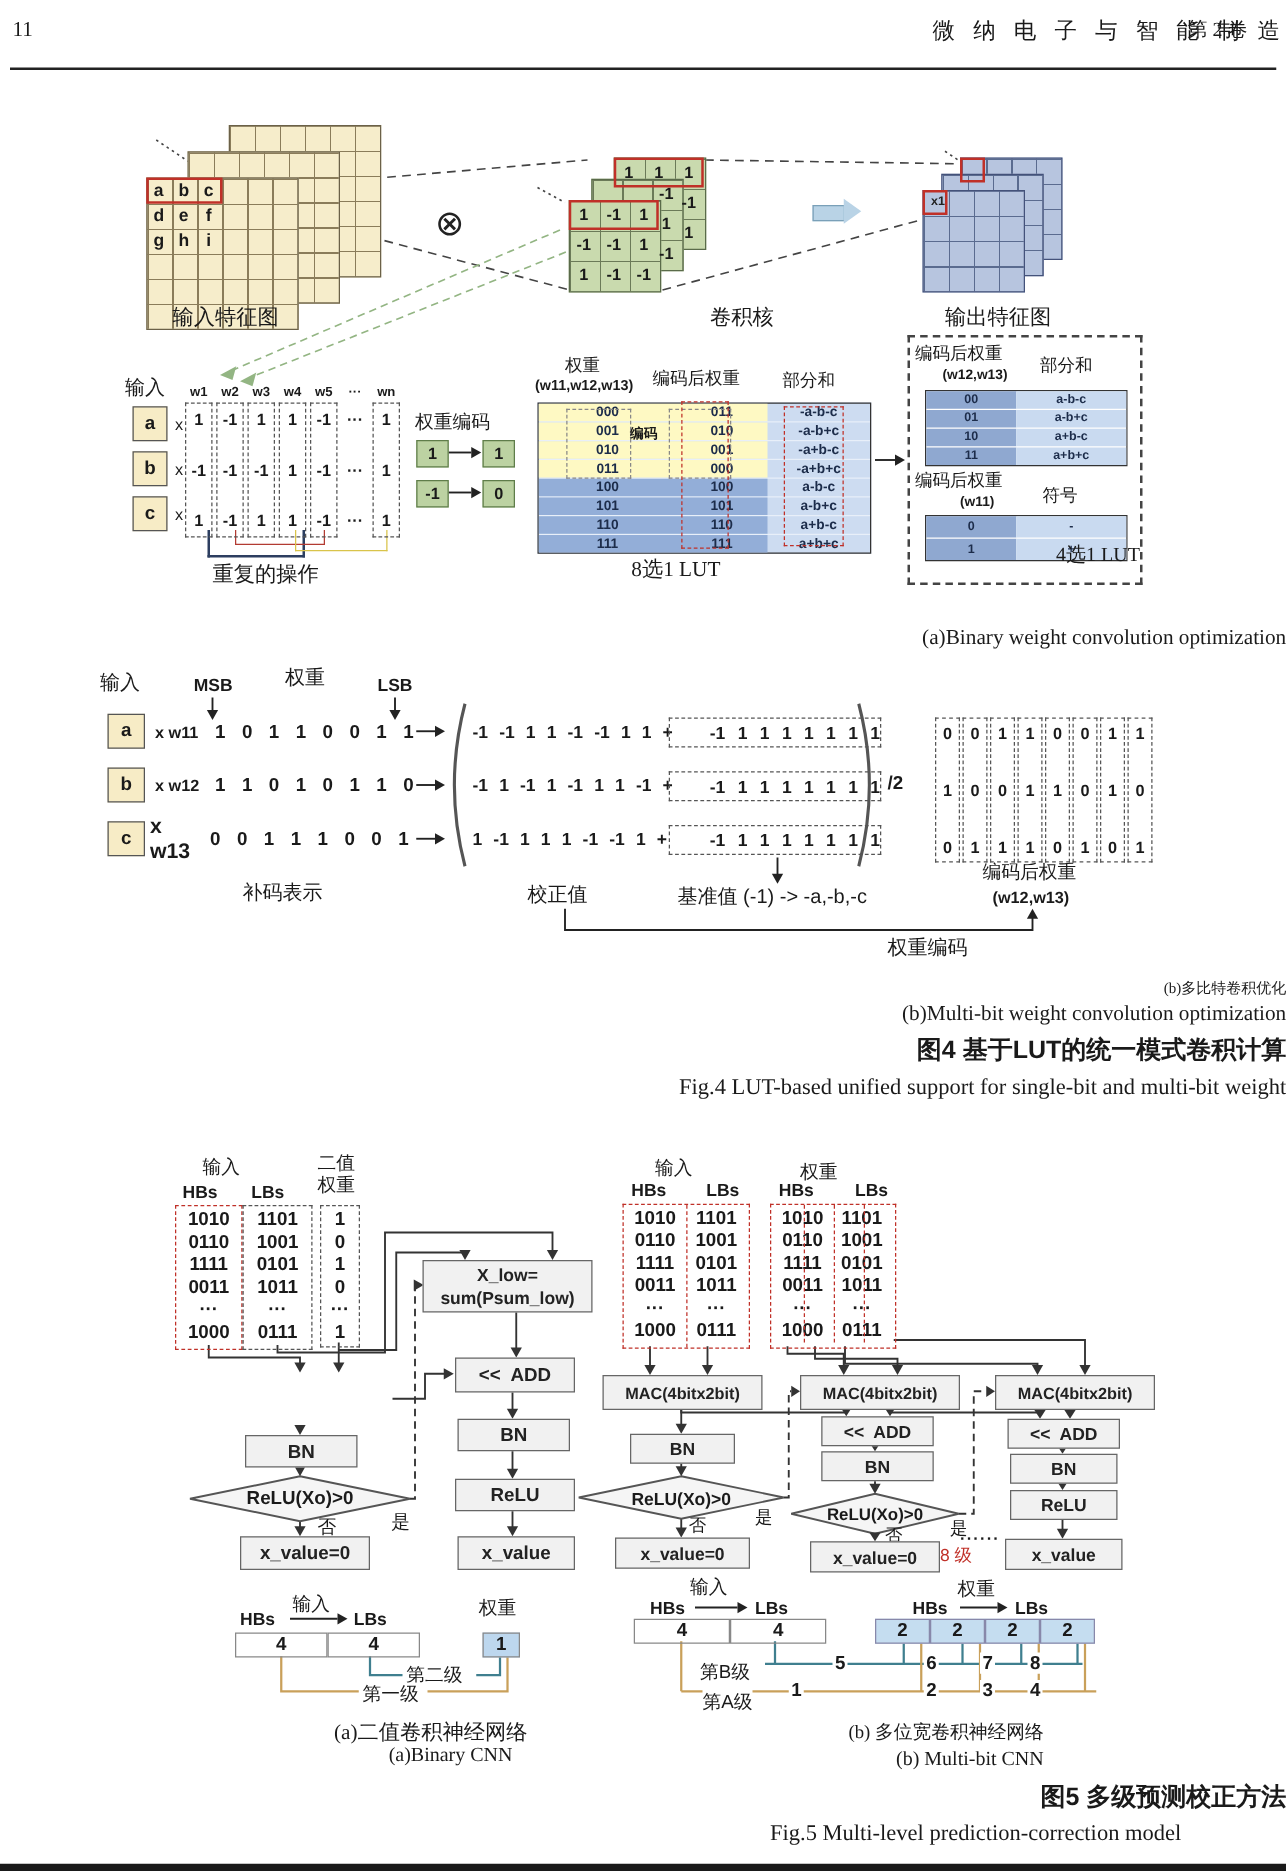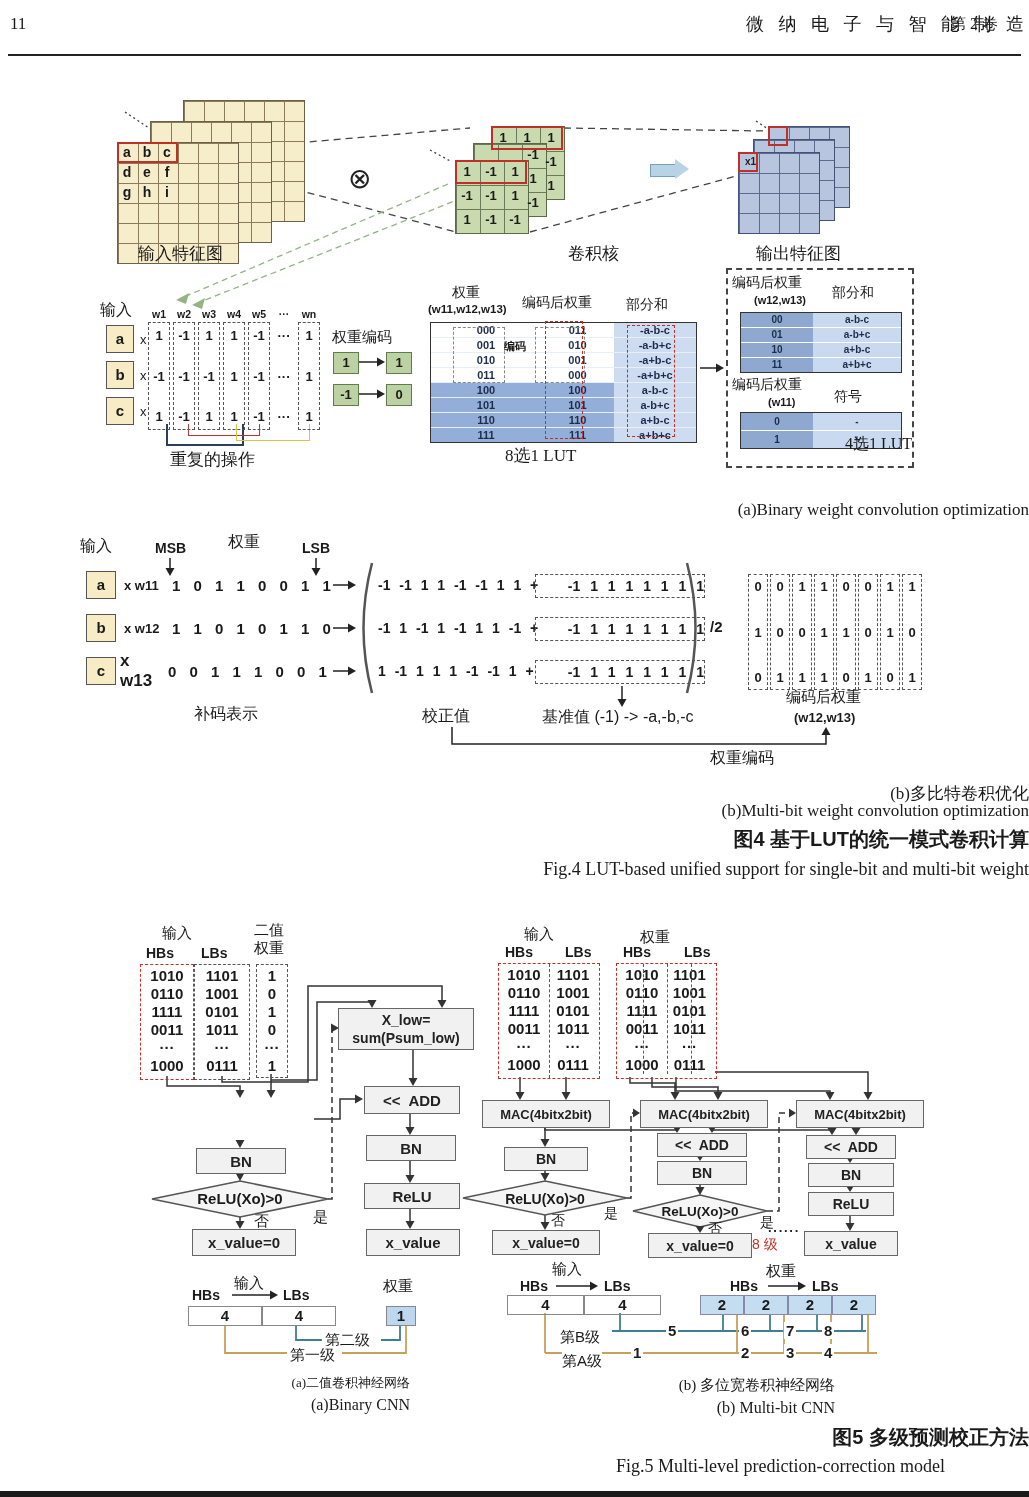--- a/index.html
+++ b/index.html
@@ -35,21 +35,21 @@
   .vh{font-size:10.5px;height:16px;line-height:16px}
   .vbox{height:96px;border:1.5px dashed #555;display:flex;flex-direction:column;justify-content:space-between;
         padding:5px 0;font-size:13px}
   #veccols>div:nth-child(6) .vbox{border-color:transparent}
   #lut8{position:absolute;width:265px;border:1.5px solid #333;background:#cddcf1;z-index:11}
   .l8r{display:flex;height:14px;line-height:14px;font-size:11px;font-weight:bold;color:#1c2c4a}
   .l8r .k{display:flex;width:183px}
   .l8r .w{width:110px;text-align:center}
   .l8r .c{width:73px;text-align:center}
   .l8r .p{width:82px;text-align:center}
-  #l8rows .l8r:nth-child(-n+4) .k{background:#ffffff}
+  #l8rows .l8r:nth-child(-n+4) .k{background:#fef9c3}
   #l8rows .l8r:nth-child(n+5) .k{background:#93aed8}
   #l8rows .l8r+.l8r{border-top:1px solid rgba(255,255,255,.55)}
   .l4r{display:flex;height:14px;line-height:14px;font-size:10px;font-weight:bold;color:#1c2c4a}
   .l4r .k{width:72px;background:#8fa8d0;text-align:center}
   .l4r .v{width:88px;background:#c9daf0;text-align:center}
   .l4t .l4r+.l4r{border-top:1px solid rgba(255,255,255,.6)}
   .l4r2{height:17px;line-height:17px}
   .mrows{font-weight:bold;font-size:15px;line-height:18px;text-align:center;padding-top:2px}
   .mcol{width:18px;height:106px;border:1.5px dashed #555;display:flex;flex-direction:column;
         justify-content:space-between;padding:4px 0;font-size:13px;font-weight:bold;text-align:center;margin-right:2px}
@@ -590,21 +590,21 @@
       <span>1</span>
     </div>
     </div>
   <div class="a" style="left:786px;top:688px;font-size:15px">编码后权重</div>
   <div class="a b" style="left:794px;top:710px;font-size:13px">(w12,w13)</div>
 
   <div class="a" style="left:422px;top:706px;font-size:16px">校正值</div>
   <div class="a" style="left:542px;top:707px;font-size:16px">基准值 (-1) -&gt; -a,-b,-c</div>
   <div class="a" style="left:710px;top:748px;font-size:16px">权重编码</div>
 
-  <div class="a serif ctr" style="left:0;top:782px;width:1029px;font-size:17px">(b)多比特卷积优化</div>
+  <div class="a serif ctr" style="left:0;top:782px;width:1029px;font-size:12px">(b)多比特卷积优化</div>
   <div class="a serif ctr" style="left:0;top:801px;width:1029px;font-size:17px">(b)Multi-bit weight convolution optimization</div>
   <div class="a b ctr" style="left:0;top:826px;width:1029px;font-size:20px">图4 基于LUT的统一模式卷积计算</div>
   <div class="a serif ctr" style="left:0;top:859px;width:1029px;font-size:18px">Fig.4 LUT-based unified support for single-bit and multi-bit weight</div>
 
   <div class="a" style="left:162px;top:924px;font-size:15px">输入</div>
   <div class="a" style="left:254px;top:921px;font-size:15px">二值</div>
   <div class="a" style="left:254px;top:939px;font-size:15px">权重</div>
   <div class="a b" style="left:146px;top:945px;font-size:14px">HBs</div>
   <div class="a b" style="left:201px;top:945px;font-size:14px">LBs</div>
 
@@ -730,21 +730,21 @@
   <div class="a b" style="left:283px;top:1287px;font-size:14px">LBs</div>
   <div class="a" style="left:188px;top:1306px;display:flex">
 
   <div class="barc" style="width:72px">4</div>
       <div class="barc" style="width:72px">4</div>
     </div>
   <div class="a" style="left:383px;top:1277px;font-size:15px">权重</div>
   <div class="a barc" style="left:386px;top:1306px;width:28px;background:#bdd7ee">1</div>
   <div class="a" style="left:325px;top:1331px;font-size:15px;background:#fff;z-index:20">第二级</div>
   <div class="a" style="left:290px;top:1346px;font-size:15px;background:#fff;z-index:20">第一级</div>
-  <div class="a serif ctr" style="left:200px;top:1374px;width:210px;font-size:13px">(a)二值卷积神经网络</div>
+  <div class="a serif ctr" style="left:212px;top:1374px;width:210px;font-size:17px">(a)二值卷积神经网络</div>
   <div class="a serif ctr" style="left:200px;top:1396px;width:210px;font-size:16px">(a)Binary CNN</div>
 
   <div class="a" style="left:552px;top:1260px;font-size:15px">输入</div>
   <div class="a b" style="left:520px;top:1278px;font-size:14px">HBs</div>
   <div class="a b" style="left:604px;top:1278px;font-size:14px">LBs</div>
   <div class="a" style="left:766px;top:1262px;font-size:15px">权重</div>
   <div class="a b" style="left:730px;top:1278px;font-size:14px">HBs</div>
   <div class="a b" style="left:812px;top:1278px;font-size:14px">LBs</div>
   <div class="a" style="left:507px;top:1295px;display:flex">
 

